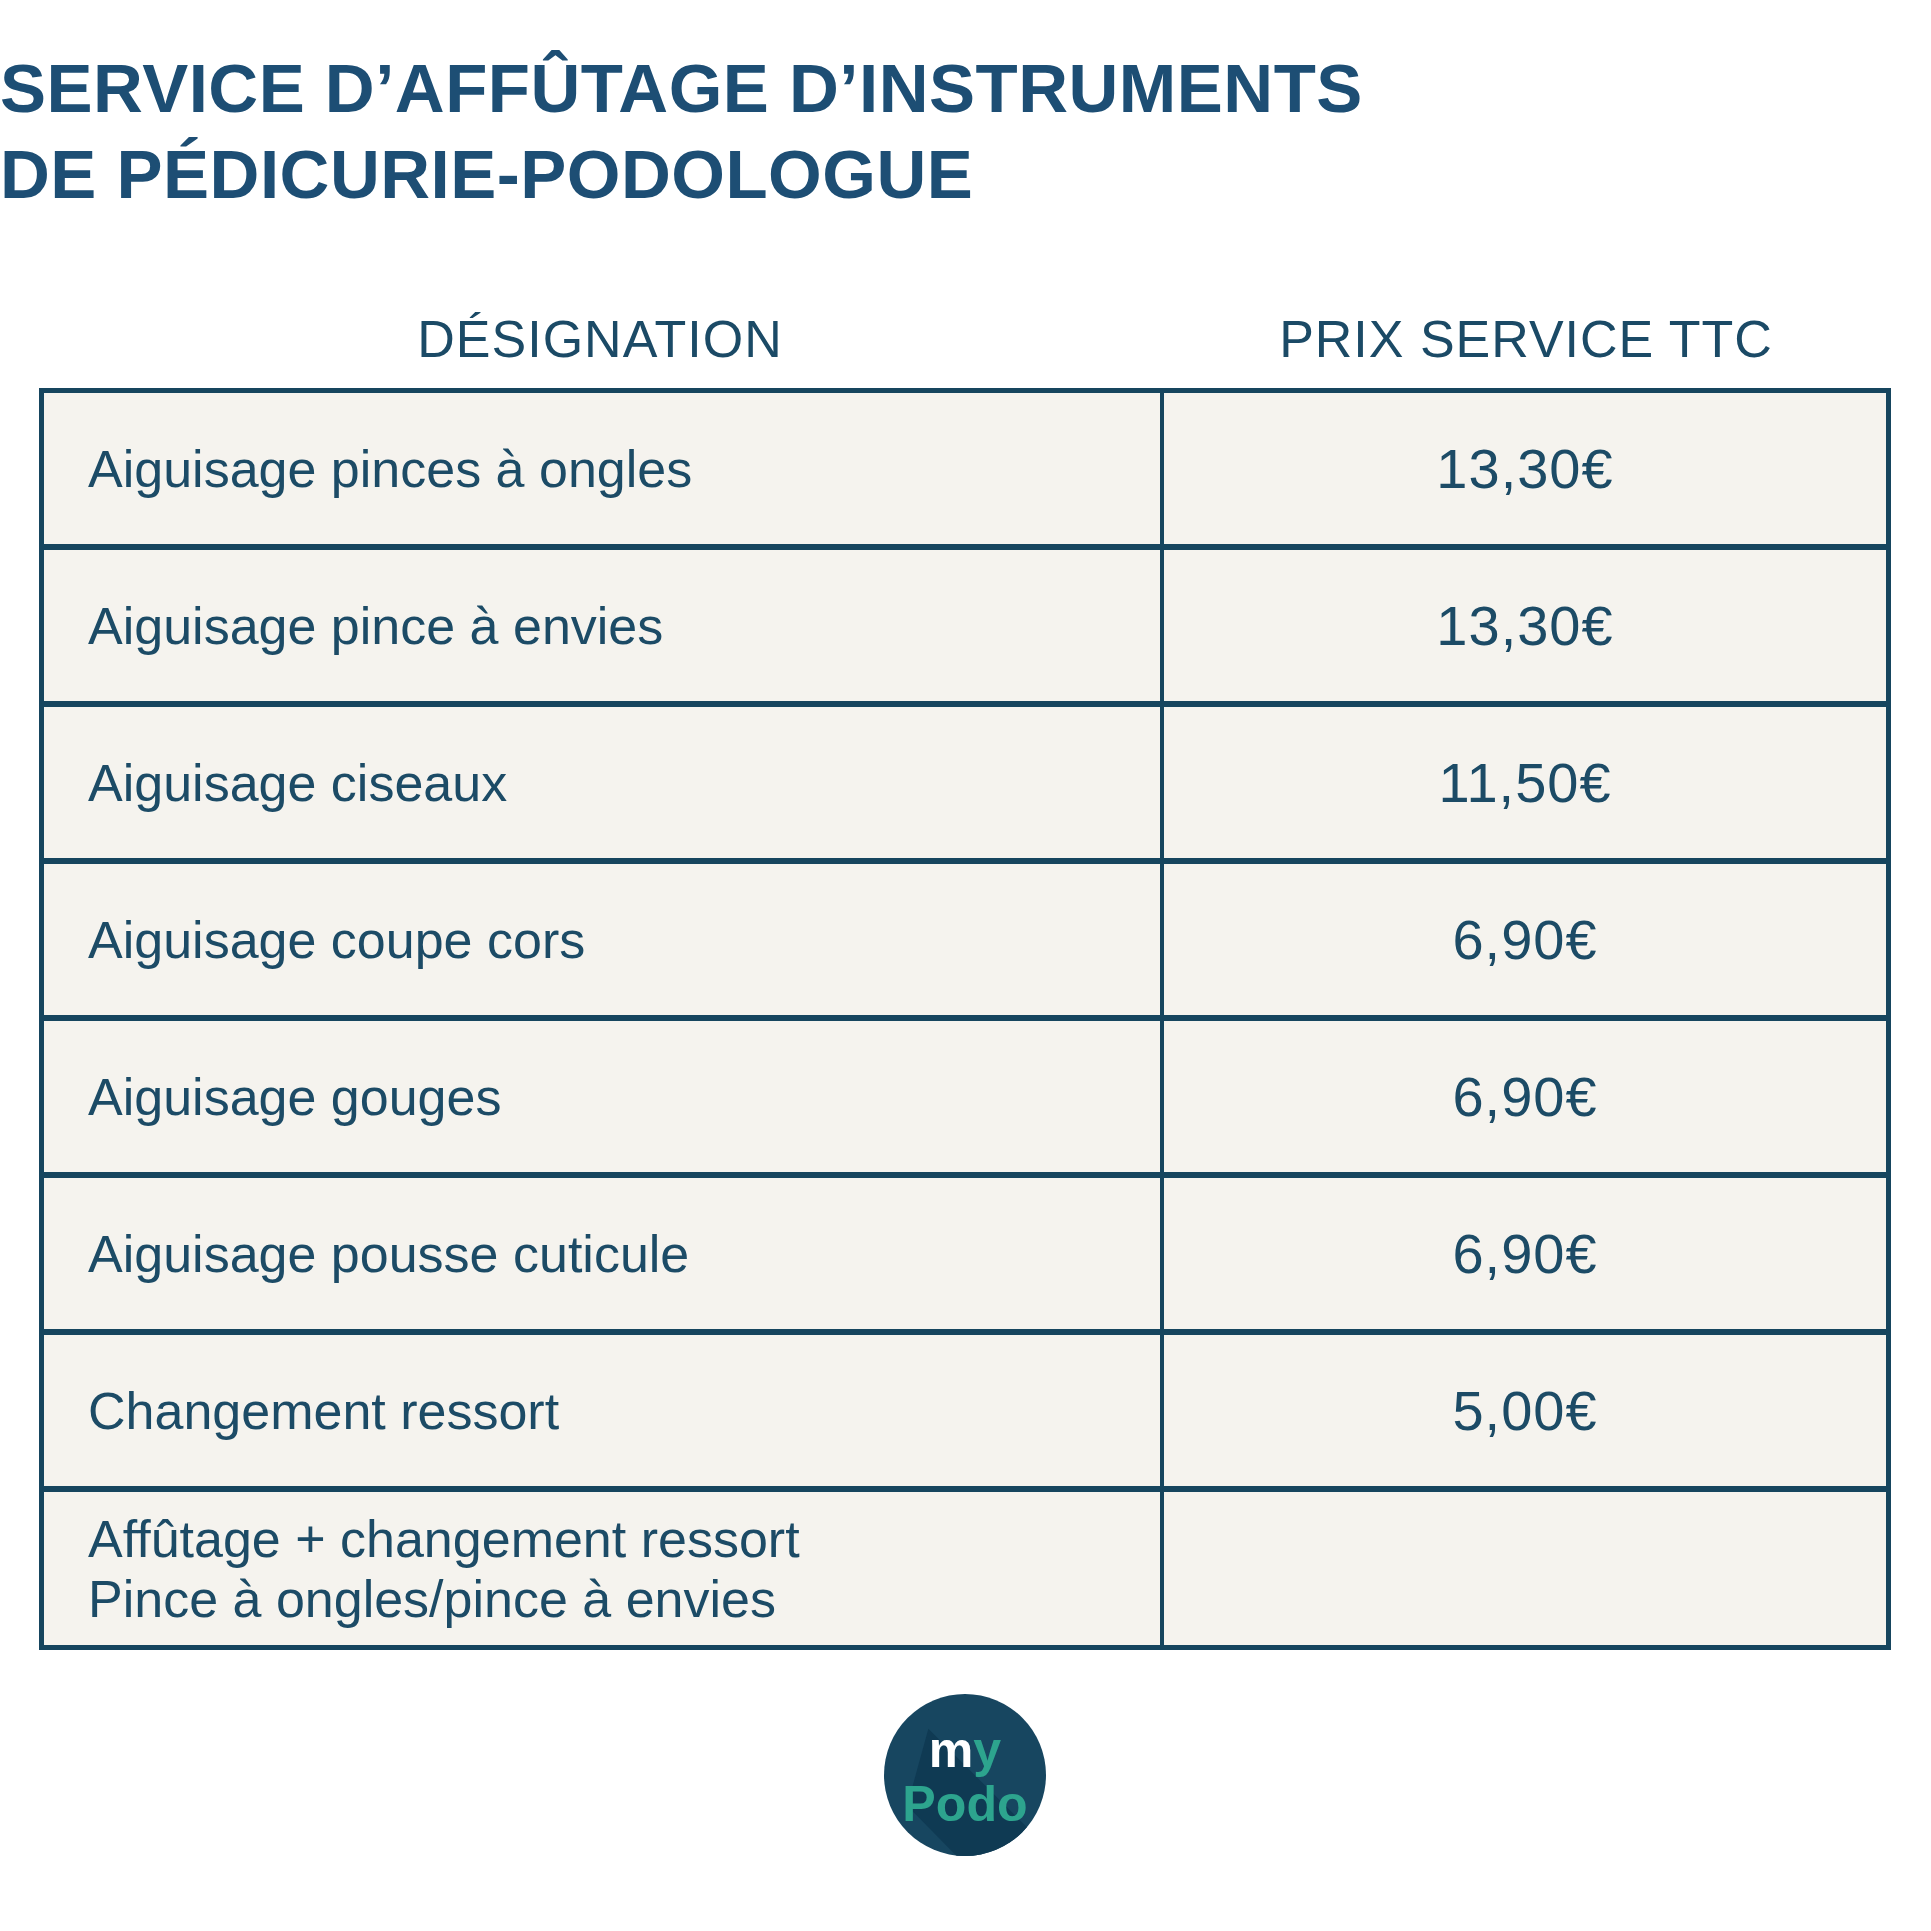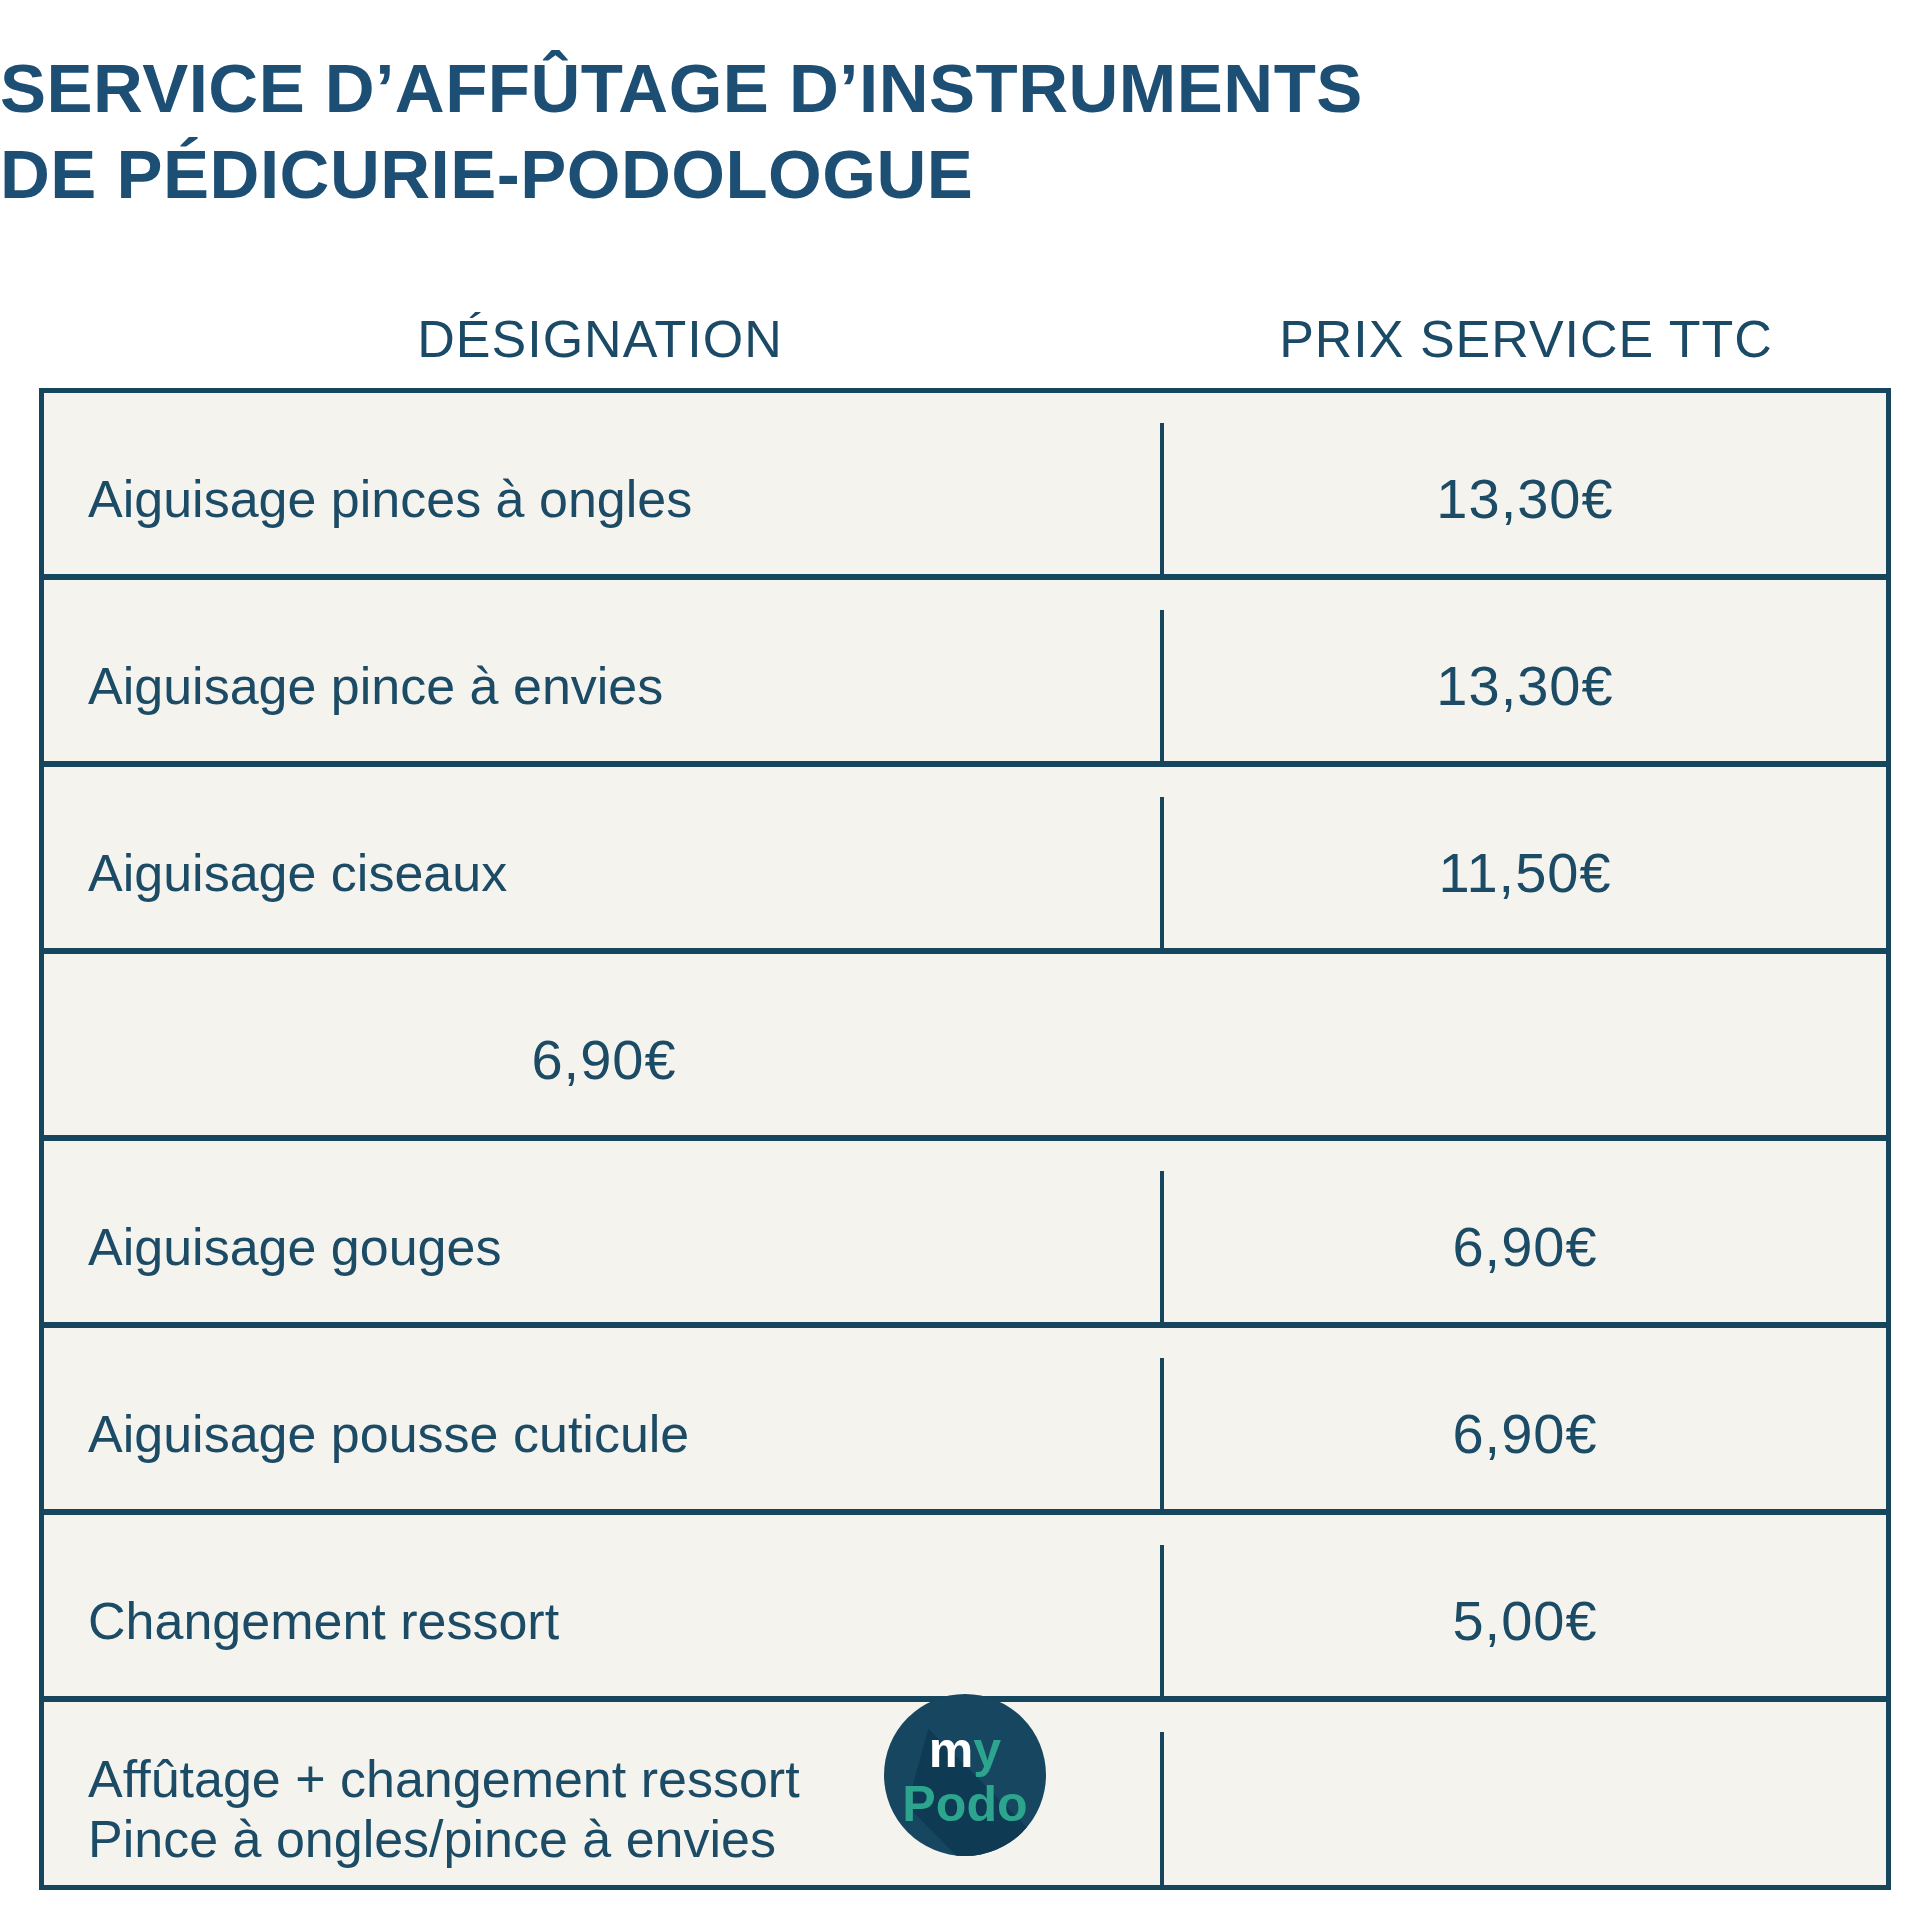--- a/index.html
+++ b/index.html
@@ -46,21 +46,20 @@
     border: 5.8px solid #16455e;
     box-sizing: border-box;
     background: #f5f3ee;
   }
   .row {
     display: grid;
     grid-template-columns: 1120px auto;
     height: 151px;
     border-bottom: 6.8px solid #16455e;
     box-sizing: content-box;
-    margin-top: 30px;
   }
   .row:last-child { border-bottom: none; height: 153px; }
   .cell {
     background: #f5f3ee;
     box-sizing: border-box;
     display: flex;
     align-items: center;
     color: #1c4b66;
     font-weight: 300;
   }
@@ -106,20 +105,21 @@
       </div>
       <div class="row">
         <div class="cell desig">Aiguisage pince à envies</div>
         <div class="cell price">13,30€</div>
       </div>
       <div class="row">
         <div class="cell desig">Aiguisage ciseaux</div>
         <div class="cell price">11,50€</div>
       </div>
       <div class="row">
+        <div class="cell desig">Aiguisage coupe cors</div>
         <div class="cell price">6,90€</div>
       </div>
       <div class="row">
         <div class="cell desig">Aiguisage gouges</div>
         <div class="cell price">6,90€</div>
       </div>
       <div class="row">
         <div class="cell desig">Aiguisage pousse cuticule</div>
         <div class="cell price">6,90€</div>
       </div>

